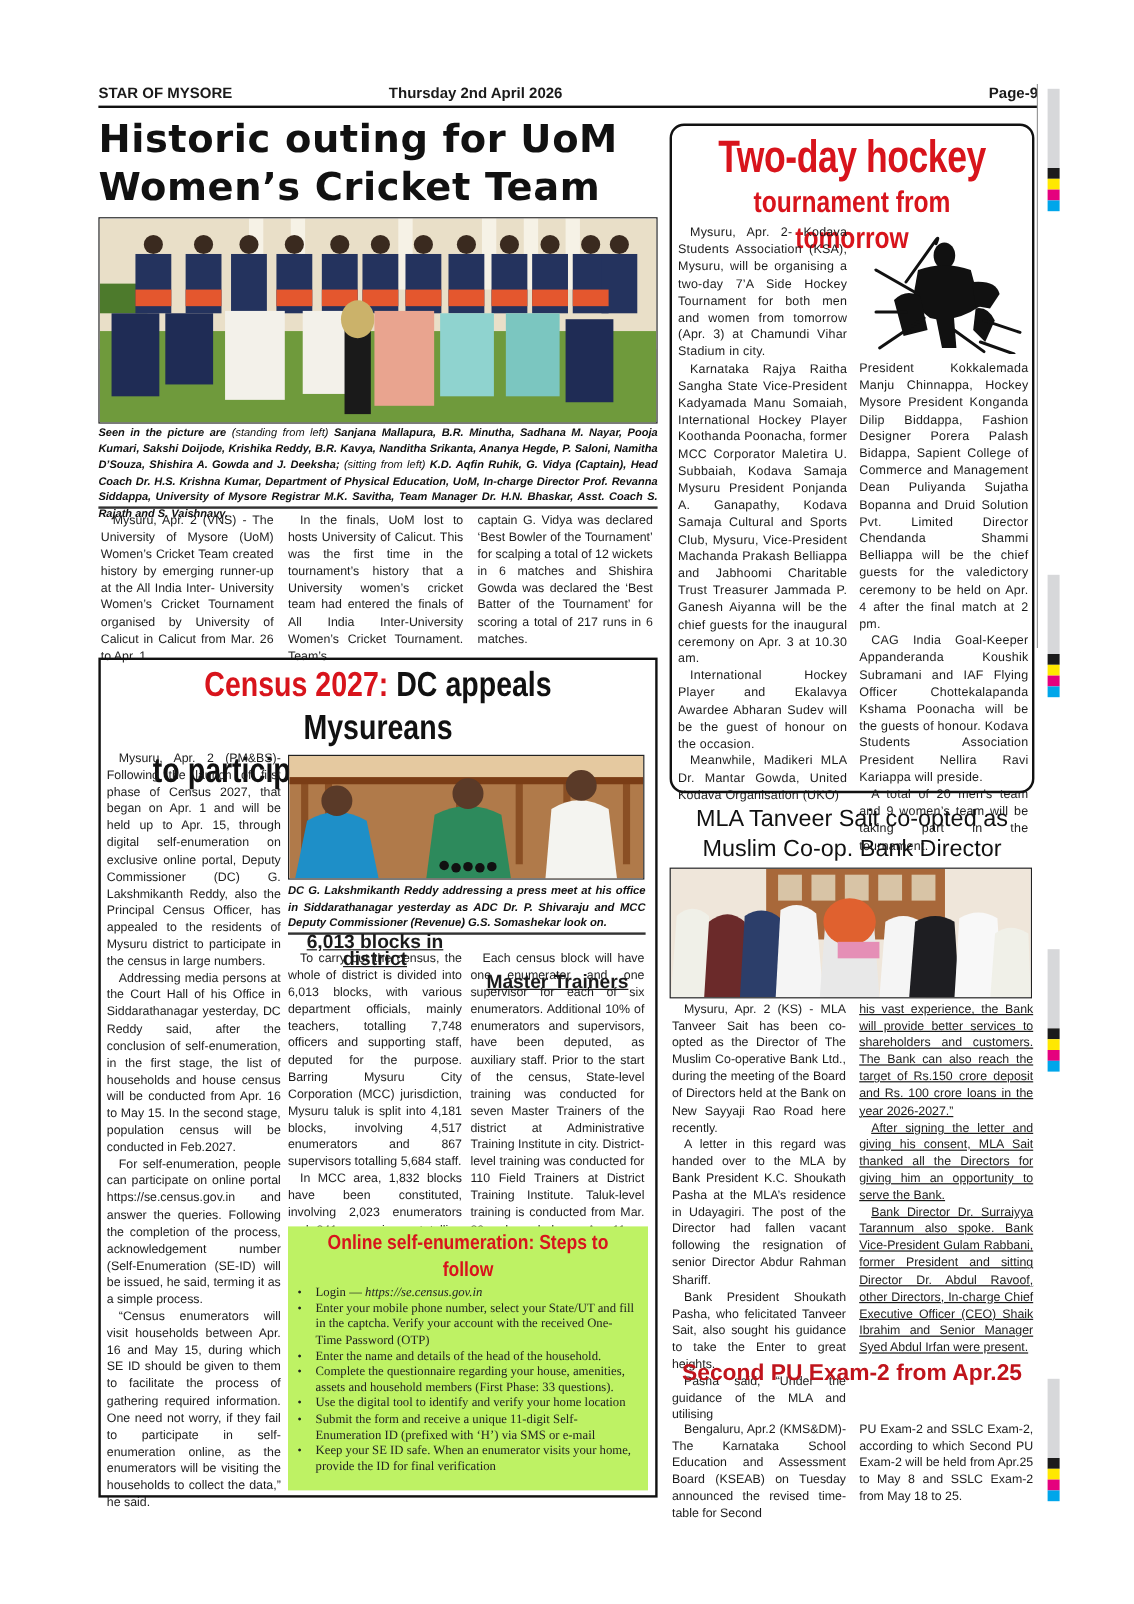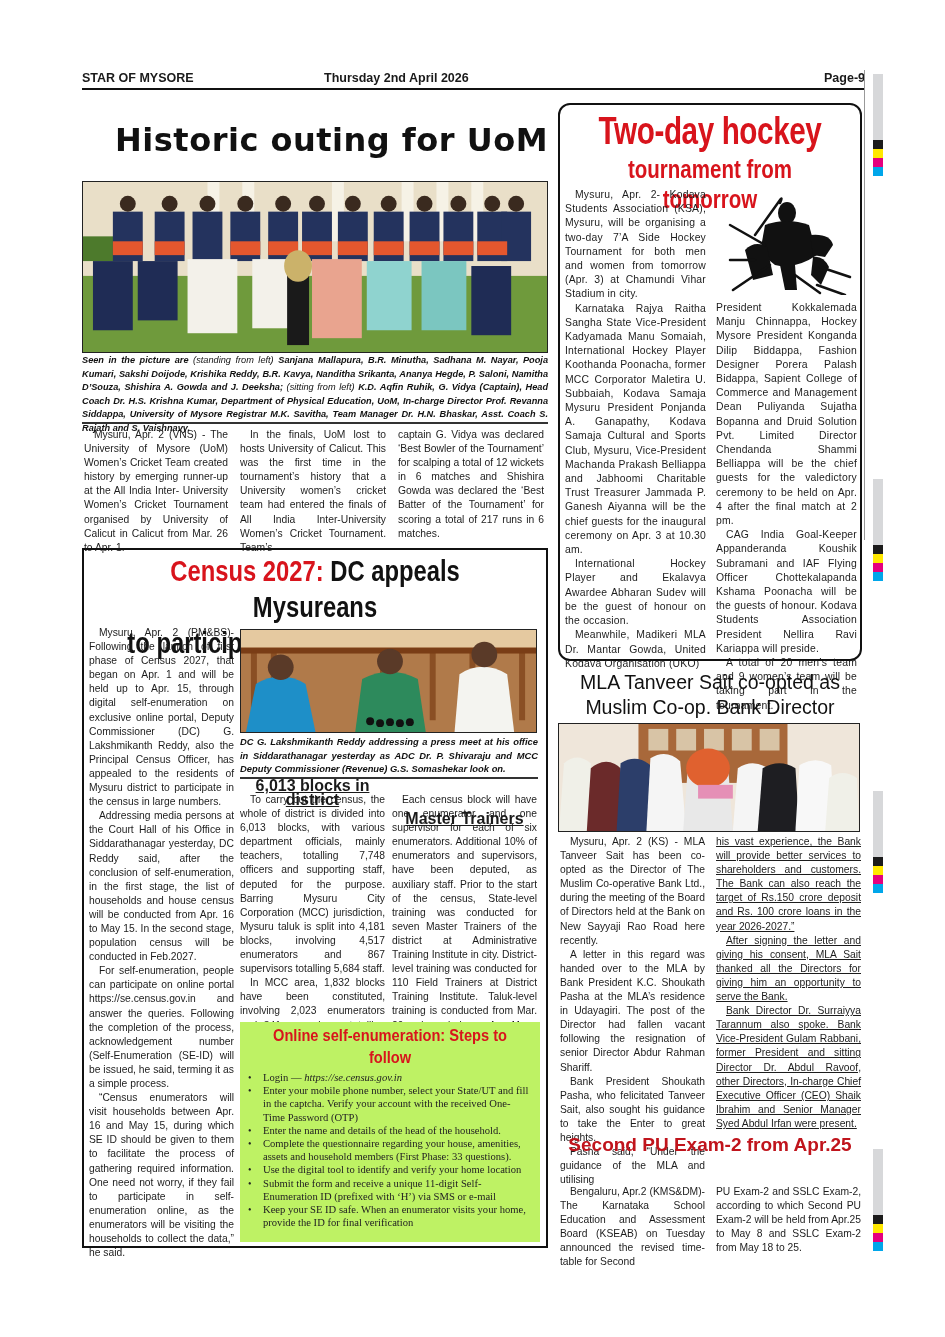--- a/index.html
+++ b/index.html
@@ -2,21 +2,21 @@
 <html><head>
 <meta charset="utf-8">
 <style>
   * { box-sizing: border-box; margin: 0; padding: 0; }
   html, body { width: 945px; height: 1337px; background: #fff; overflow: hidden; }
   body { position: relative; font-family: "Liberation Sans", sans-serif; color: #1a1a1a; }
   .abs { position: absolute; }
   .masthead { left: 82px; top: 70px; width: 783px; height: 20px; border-bottom: 2px solid #111; }
   .masthead span { position: absolute; top: 1px; font-size: 12.5px; font-weight: bold; }
   .mh-paper { left: 0; } .mh-date { left: 242px; } .mh-page { right: 0; }
-  .hl-cricket { left: 82px; top: 96px; width: 466px; text-align: right; font-family: "DejaVu Sans", sans-serif; font-weight: bold; font-size: 32px; line-height: 40px; letter-spacing: 0.5px; color: #111; margin-top: 24px; }
+  .hl-cricket { left: 82px; top: 96px; width: 466px; text-align: left; font-family: "DejaVu Sans", sans-serif; font-weight: bold; font-size: 32px; line-height: 40px; letter-spacing: 0.5px; color: #111; }
   .photo { border: 1.5px solid #222; overflow: hidden; }
   .photo svg { width: 100%; height: 100%; display: block; }
   .caption { font-style: italic; font-weight: bold; font-size: 9.2px; line-height: 13.6px; color: #111; text-align: justify; }
   .caption .norm { font-weight: normal; }
   .col { font-size: 10.3px; line-height: 14.1px; text-align: justify; hyphens: manual; color: #1c1c1c; }
   .col p { text-indent: 10px; }
   .hockey-box { left: 558px; top: 103px; width: 304px; height: 558px; border: 2.5px solid #111; border-radius: 12px; }
   .hk-title1 { left: 558px; top: 108px; width: 304px; text-align: center; font-family: "Liberation Sans", sans-serif; font-weight: bold; font-size: 38px; line-height: 46px; color: #d8141c; transform: scaleX(0.78); letter-spacing: -0.5px; }
   .hk-title2 { left: 558px; top: 154px; width: 304px; text-align: center; font-weight: bold; font-size: 25px; line-height: 30px; color: #d8141c; transform: scaleX(0.82); }
   .census-box { left: 82px; top: 548px; width: 466px; height: 700px; border: 2.5px solid #111; }
@@ -44,20 +44,21 @@
 <body>
 
 <div class="abs masthead">
   <span class="mh-paper">STAR OF MYSORE</span>
   <span class="mh-date">Thursday 2nd April 2026</span>
   <span class="mh-page">Page-9</span>
 </div>
 
 <div class="abs hl-cricket">
   <div>Historic outing for UoM</div>
+  <div>Women’s Cricket Team</div>
 </div>
 
 <div class="abs photo" style="left:82px;top:181px;width:466px;height:172px;">
   <svg viewBox="0 0 466 172" preserveAspectRatio="none">
     <rect x="0" y="0" width="466" height="110" fill="#e9dfc8"></rect>
     <g fill="#f6f2e6">
       <rect x="125" y="0" width="12" height="60"></rect>
         <rect x="160" y="0" width="12" height="60"></rect>
       <rect x="250" y="0" width="12" height="60"></rect>
         <rect x="320" y="0" width="12" height="60"></rect>

